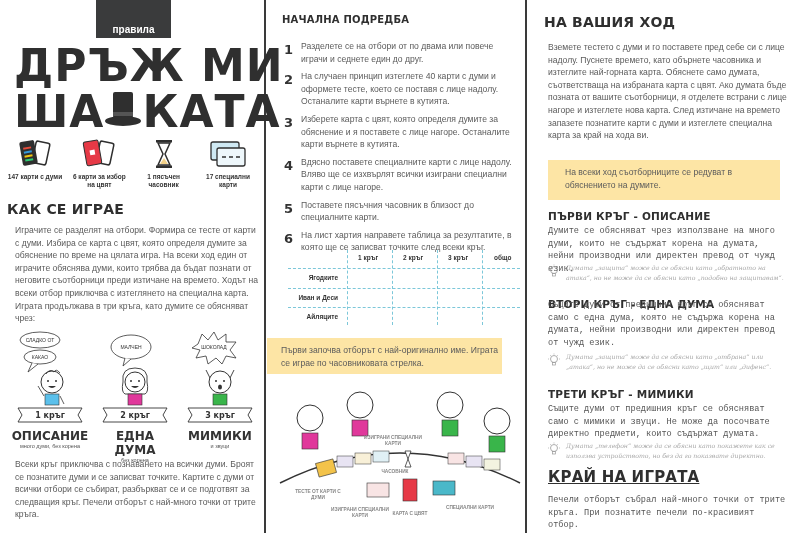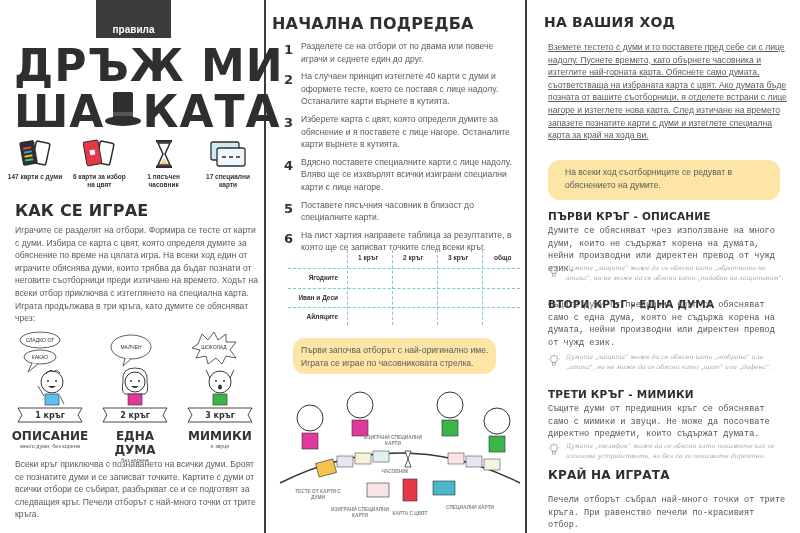--- a/index.html
+++ b/index.html
@@ -16,69 +16,69 @@
     font-size: 44px; letter-spacing: 1px; color: #2f2f2f; line-height: 1; }
   .title.l1 { top: 44px; }
   .title.l2 { top: 90px; }
   .hat { display: inline-block; position: relative; width: 36px; height: 36px; vertical-align: top; margin: 0 1px; }
   .components { position: absolute; left: 4px; top: 138px; width: 255px; display: flex; justify-content: space-between; }
   .comp { width: 62px; text-align: center; }
   .comp .ico { height: 32px; display: flex; justify-content: center; align-items: center; }
   .comp .lbl { font-size: 6.5px; color: #333; font-weight: bold; line-height: 1.25; margin-top: 3px; }
 
   h2 { font-family: "DejaVu Sans", sans-serif; font-weight: 900; color: #2f2f2f; letter-spacing: 0.2px; }
-  .h-how { position: absolute; left: 15px; top: 201px; font-size: 16px; }
+  .h-how { position: absolute; left: 7px; top: 201px; font-size: 14px; }
   .para { font-size: 8.6px; line-height: 12.6px; color: #5b5b5b; }
   .p-how { position: absolute; left: 15px; top: 224px; width: 245px; }
 
   .rounds { position: absolute; left: 10px; top: 330px; width: 250px; display: flex; justify-content: space-between; }
   .round { width: 80px; text-align: center; position: relative; }
   .round svg { display: block; margin: 0 auto; }
   .round-name { font-family: "DejaVu Sans", sans-serif; font-weight: bold; font-size: 12px; color: #333; margin-top: 1px; }
   .round-sub { font-size: 5.5px; color: #555; }
   .p-end1 { position: absolute; left: 15px; top: 458px; width: 245px; }
 
   
-  .h-setup { position: absolute; left: 272px; top: 14px; font-size: 16px; }
+  .h-setup { position: absolute; left: 282px; top: 14px; font-size: 10px; }
   .steps { position: absolute; left: 284px; top: 40px; width: 235px; }
   .step { display: flex; margin-bottom: 5px; }
   .step-num { width: 17px; font-family: "DejaVu Sans", sans-serif; font-weight: bold; font-size: 13px; color: #333; padding-top: 2px; flex-shrink: 0; }
   .step-text { font-size: 8.6px; line-height: 12.6px; color: #5b5b5b; }
 
   .score { position: absolute; left: 280px; top: 250px; width: 240px; height: 75px; }
   .score .hdr { position: absolute; top: 4px; font-size: 6.5px; font-weight: bold; color: #333; }
   .score .rowlbl { position: absolute; font-size: 6.5px; font-weight: bold; color: #333; text-align: right; width: 58px; left: 0; }
   .score .hl { position: absolute; left: 8px; width: 232px; height: 1px; border-top: 1.5px dashed #7cc7d9; }
   .score .vl { position: absolute; top: 0; height: 75px; width: 1px; border-left: 1.5px dashed #7cc7d9; }
 
-  .note { background: #fde5a5; color: #5b5b5b; font-size: 8.6px; line-height: 12.6px; border-radius: 12px; }
-  .note1 { position: absolute; left: 293px; top: 338px; width: 203px; height: 36px; padding: 6px 0 0 8px; }
+  .note { background: #fde5a5; color: #5b5b5b; font-size: 8.6px; line-height: 12.6px; }
+  .note1 { position: absolute; left: 267px; top: 338px; width: 235px; height: 36px; padding: 6px 0 0 14px; }
 
   .table-illus { position: absolute; left: 275px; top: 383px; width: 250px; height: 145px; }
   .illus-lbl { position: absolute; font-size: 4.8px; color: #888; text-align: center; line-height: 1.2; font-weight: bold; }
 
   
   .h-turn { position: absolute; left: 544px; top: 14px; font-size: 14px; }
-  .p-turn { position: absolute; left: 548px; top: 41px; width: 240px; text-decoration: underline; }
+  .p-turn { position: absolute; left: 548px; top: 41px; width: 240px; }
   .note2 { position: absolute; left: 548px; top: 160px; width: 232px; height: 40px; padding: 6px 0 0 17px; }
   .h3 { position: absolute; left: 548px; font-size: 10.5px; }
   .h-r1 { top: 210px; }
   .h-r2 { top: 298px; }
   .h-r3 { top: 388px; }
   .p3 { position: absolute; left: 548px; width: 240px; font-size: 8.6px; line-height: 12.6px; color: #555; font-family: Liberation Mono, monospace; }
   .p-r1 { top: 225px; }
   .p-r2 { top: 299px; }
   .p-r3 { top: 403px; }
   .tip { position: absolute; left: 548px; width: 240px; display: flex; }
   .tip .bulb { width: 18px; flex-shrink: 0; padding-top: 1px; }
   .tip .tip-text { font-family: "DejaVu Serif", serif; font-style: italic; font-size: 6.2px; line-height: 9.5px; color: #a8a8a8; }
   .tip1 { top: 263px; }
   .tip2 { top: 352px; }
   .tip3 { top: 441px; }
-  .h-end { position: absolute; left: 548px; top: 468px; font-size: 12px; }
+  .h-end { position: absolute; left: 548px; top: 468px; font-size: 15px; text-decoration: underline; }
   .p-end2 { top: 494px; }
 </style>
 </head>
 <body>
 
 <div class="divider div1"></div>
 <div class="divider div2"></div>
 
 <div class="rules-tag">правила</div>
 
@@ -330,13 +330,13 @@
     <svg width="12" height="14" viewBox="0 0 12 14">
         <circle cx="6" cy="6" r="3.5" fill="none" stroke="#999" stroke-width="0.8"></circle>
         <rect x="4.5" y="9.5" width="3" height="2.5" fill="none" stroke="#999" stroke-width="0.7"></rect>
         <path d="M6 0.5 V1.5 M1 6 H0 M11 6 H12 M2 2 L2.8 2.8 M10 2 L9.2 2.8" stroke="#999" stroke-width="0.6"></path>
       </svg>
   </span>
   <span class="tip-text">Думата „телефон“ може да се обясни като покажете как се използва устройството, но без да го показвате директно.</span>
 </div>
 
 <h2 class="h-end">КРАЙ НА ИГРАТА</h2>
-<p class="p3 p-end2">Печели отборът събрал най-много точки от трите кръга. При равенство печели по-красивият отбор.</p>
+<p class="p3 p-end2">Печели отборът събрал най-много точки от трите кръга. При познатите печели по-красивият отбор.</p>
 
 </body></html>

